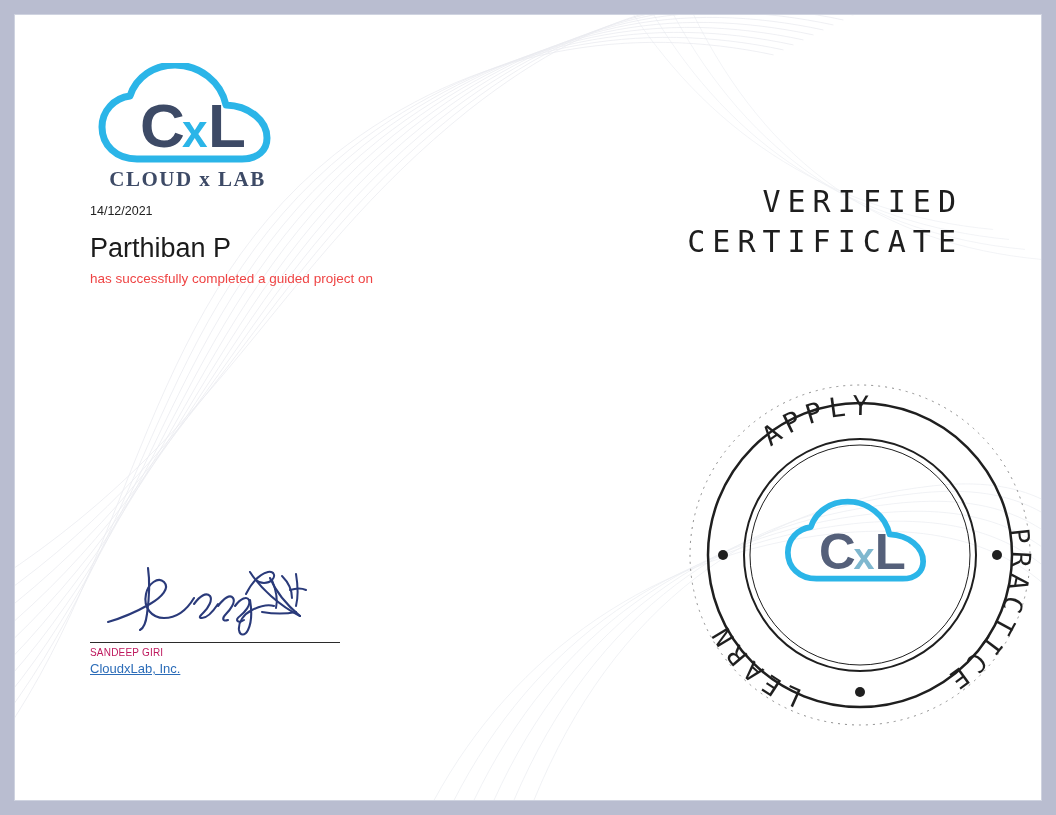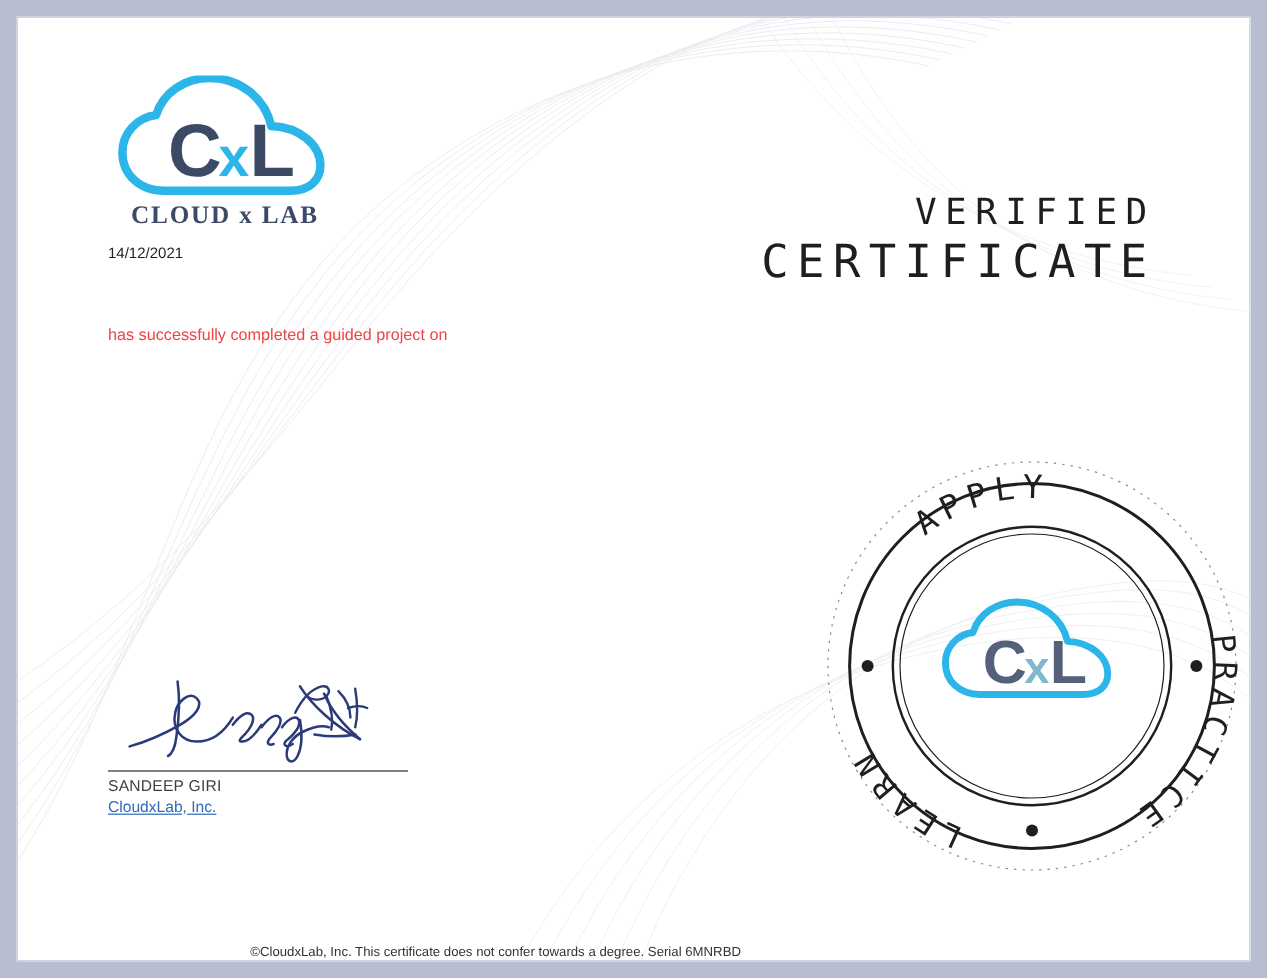--- a/index.html
+++ b/index.html
@@ -121,43 +121,44 @@
     right: 78px;
     top: 143px;
     text-align: right;
     font-family: "DejaVu Sans Mono", monospace;
     color: #1e1e1e;
   }
   .verified .line1 {
     font-size: 30px;
     letter-spacing: 7px;
     line-height: 40px;
+    margin-top: 24px;
   }
   .verified .line2 {
-    font-size: 38px;
+    font-size: 30px;
     letter-spacing: 7px;
     line-height: 40px;
   }
 
   
   .signature-area {
     position: absolute;
     left: 75px;
     top: 545px;
     width: 260px;
   }
   .signature-svg { display:block; margin-left: 10px; }
   .sig-rule {
     width: 250px;
     border-top: 1px solid #2b2b2b;
     margin-top: 2px;
   }
   .sig-name {
-    font-size: 13px;
-    color: #404040;
+    font-size: 10px;
+    color: #be185d;
     margin-top: 4px;
     letter-spacing: 0.2px;
   }
   .sig-role {
     font-size: 13px;
     color: #1b1b1b;
     margin-top: 3px;
   }
   .sig-company {
     font-size: 13px;
@@ -238,20 +239,21 @@
                    C110,2 131,19 136,42 C160,43 177,58 177,75 C177,87 168,96 152,96 Z" fill="none" stroke="#2bb5e8" stroke-width="7" stroke-linejoin="round"></path>
           <text x="50" y="84" font-family="Liberation Sans, sans-serif" font-size="62" font-weight="bold" fill="#3d4a66">C</text>
           <text x="92" y="84" font-family="Liberation Sans, sans-serif" font-size="46" font-weight="bold" fill="#2bb5e8">x</text>
           <text x="118" y="84" font-family="Liberation Sans, sans-serif" font-size="62" font-weight="bold" fill="#3d4a66">L</text>
         </svg>
         <div class="logo-text">CLOUD x LAB</div>
       </div>
 
       <div class="issue-date">14/12/2021</div>
 
+      <div class="recipient">Parthiban P</div>
 
       <div class="subtitle">has successfully completed a guided project on</div>
 
 
       <div class="verified">
         <div class="line1">VERIFIED</div>
         <div class="line2">CERTIFICATE</div>
       </div>
 
       <div class="signature-area">
@@ -311,19 +313,16 @@
 
         <g transform="translate(103,130) scale(0.82)">
           <path d="M47,96 C26,96 12,82 12,64 C12,48 24,35 40,33 C46,14 64,2 85,2
                    C110,2 131,19 136,42 C160,43 177,58 177,75 C177,87 168,96 152,96 Z" fill="none" stroke="#2bb5e8" stroke-width="7" stroke-linejoin="round"></path>
           <text x="50" y="84" font-family="Liberation Sans, sans-serif" font-size="62" font-weight="bold" fill="#55607a">C</text>
           <text x="92" y="84" font-family="Liberation Sans, sans-serif" font-size="46" font-weight="bold" fill="#7fb8cf">x</text>
           <text x="118" y="84" font-family="Liberation Sans, sans-serif" font-size="62" font-weight="bold" fill="#55607a">L</text>
         </g>
       </svg>
 
-      <div class="footer">
-        <span class="footer-inner">©CloudxLab, Inc. This certificate does not confer towards a degree. Serial 6MNRBD</span>
-      </div>
 
     </div>
   </div>
 </div>
 
 </body></html>

